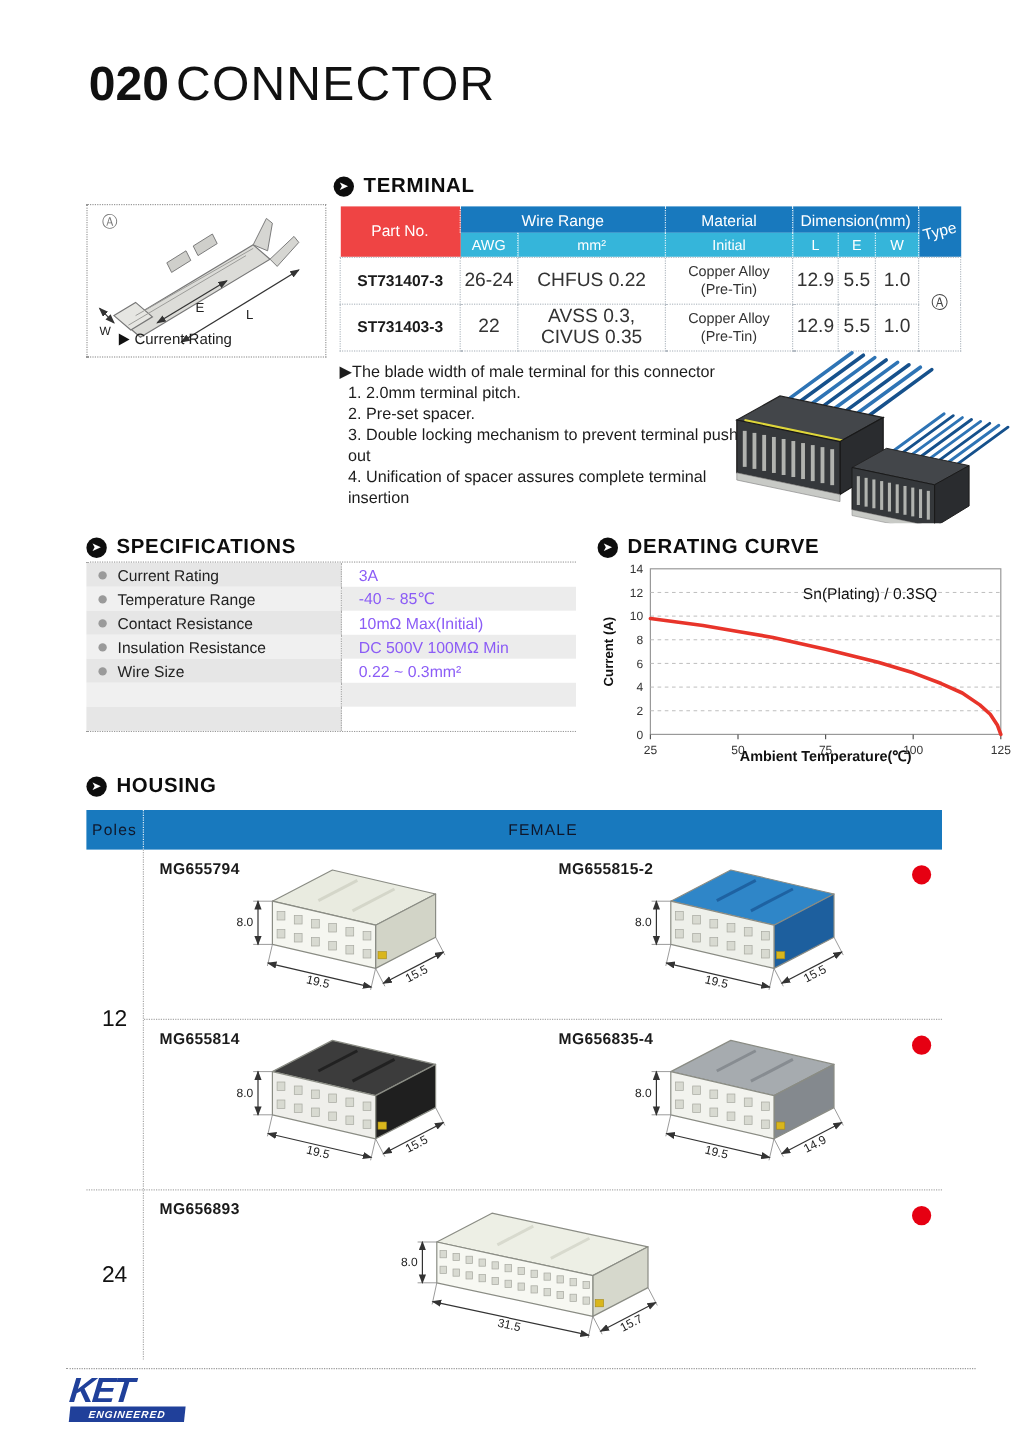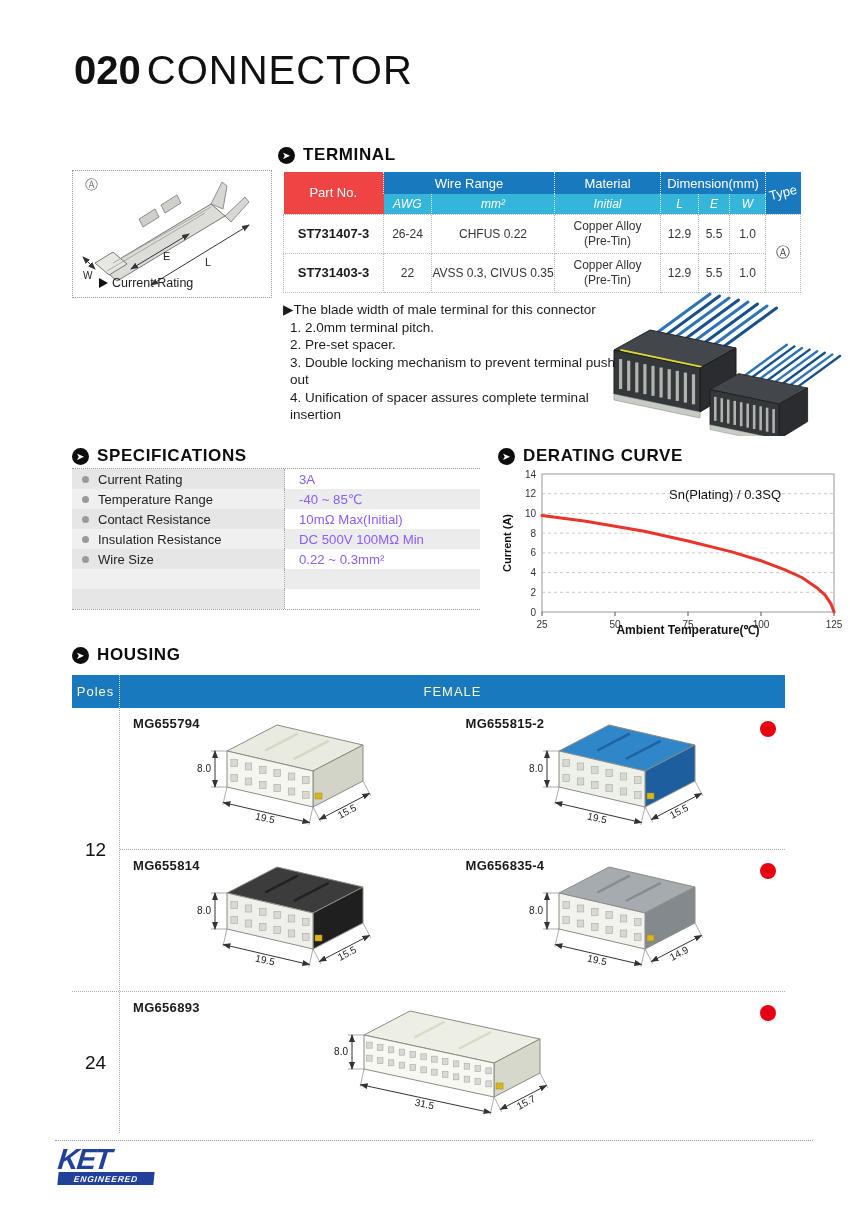--- a/index.html
+++ b/index.html
@@ -15,22 +15,22 @@
   .sec-icon{width:17px;height:17px;border-radius:50%;background:#0d0d0d;color:#fff;
             font-size:10px;line-height:17px;text-align:center;flex:0 0 17px;}
   
   .diagram{position:absolute;left:72px;top:170px;width:198px;height:126px;border:1px dotted #999;}
   
   .tt{position:absolute;left:283px;top:172px;border-collapse:collapse;table-layout:fixed;}
   .tt th{font-weight:normal;color:#fff;padding:0;border-left:1px dotted rgba(255,255,255,.85);}
   .tt th:first-child{border-left:none;}
   .tt .hdark{background:#1879be;font-size:13px;}
   .tt .hcyan{background:#35b5da;font-size:12px;}
-  .tt tr.hr1{height:22px;} .tt tr.hr2{height:20px;font-style:italic;}
-  .tt td{border:1px dotted #b5bcc4;text-align:center;height:38px;color:#333;font-size:12px;padding:0;}
+  .tt tr.hr1{height:22px;} .tt tr.hr2{height:20px;}
+  .tt td{border:1px dotted #b5bcc4;text-align:center;height:38px;color:#333;font-size:16px;padding:0;}
   .tt td.part{font-weight:bold;color:#1a1a1a;font-size:13px;}
   .tt td.mat{font-size:12px;line-height:15px;}
   .tt td.typ{font-size:14px;color:#444;}
   .tt th.type span{display:inline-block;transform:rotate(-14deg);font-size:13px;}
   
   .features{position:absolute;left:283px;top:301px;width:352px;font-size:13.5px;line-height:17.5px;color:#1c1c1c;}
   .feat-items div{margin-left:7px;}
   
   .photos{position:absolute;left:602px;top:286px;width:246px;height:150px;}
   
@@ -38,21 +38,21 @@
   .spec-row{display:flex;height:20px;align-items:stretch;font-size:13px;}
   .spec-label{width:213px;display:flex;align-items:center;padding-left:10px;border-right:1px dotted #aaa;color:#222;box-sizing:border-box;}
   .spec-value{flex:1;display:flex;align-items:center;padding-left:14px;color:#8b5cf6;font-size:13.2px;}
   .spec-row.odd .spec-label{background:#e6e6e6;} .spec-row.even .spec-label{background:#f0f0f0;}
   .spec-row.odd .spec-value{background:#ffffff;} .spec-row.even .spec-value{background:#ececec;}
   .bullet{width:7px;height:7px;border-radius:50%;background:#9a9a9a;margin-right:9px;flex:0 0 7px;}
   
   .chart{position:absolute;left:498px;top:466px;width:345px;height:172px;}
   
   .housing{position:absolute;left:72px;top:675px;width:713px;}
-  .h-head{display:flex;height:33px;color:#fef9c3;font-size:13px;letter-spacing:1px;}
+  .h-head{display:flex;height:33px;color:#0f172a;font-size:13px;letter-spacing:1px;}
   .h-head-poles{width:48px;display:flex;align-items:center;justify-content:center;border-right:1px dotted rgba(255,255,255,.85);box-sizing:border-box;}
   .h-head-female{flex:1;display:flex;align-items:center;justify-content:center;}
   .h-group{display:flex;}
   .h-group + .h-group{border-top:1px dotted #aaa;}
   .h-group-poles{width:48px;flex:0 0 48px;display:flex;align-items:center;justify-content:center;
                  border-right:1px dotted #aaa;font-size:19px;color:#111;box-sizing:border-box;}
   .h-group-content{flex:1;min-width:0;}
   .h-row{position:relative;height:141px;}
   .h-row + .h-row{border-top:1px dotted #aaa;}
   .h-cell{position:absolute;top:0;bottom:0;}

